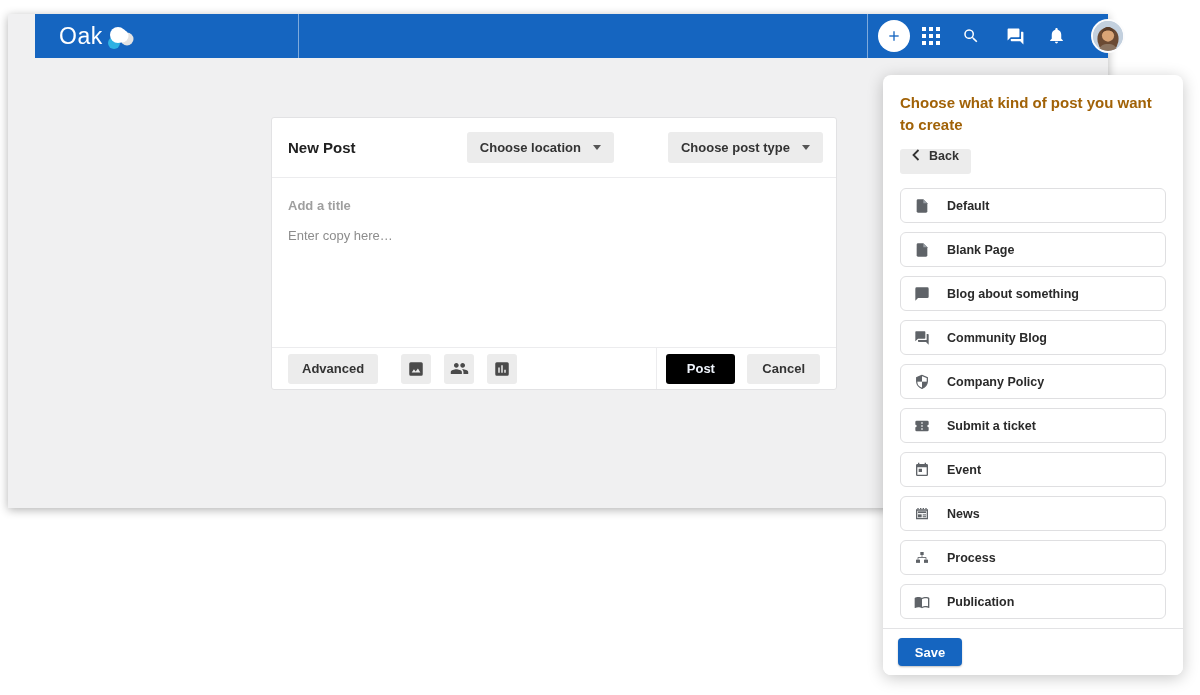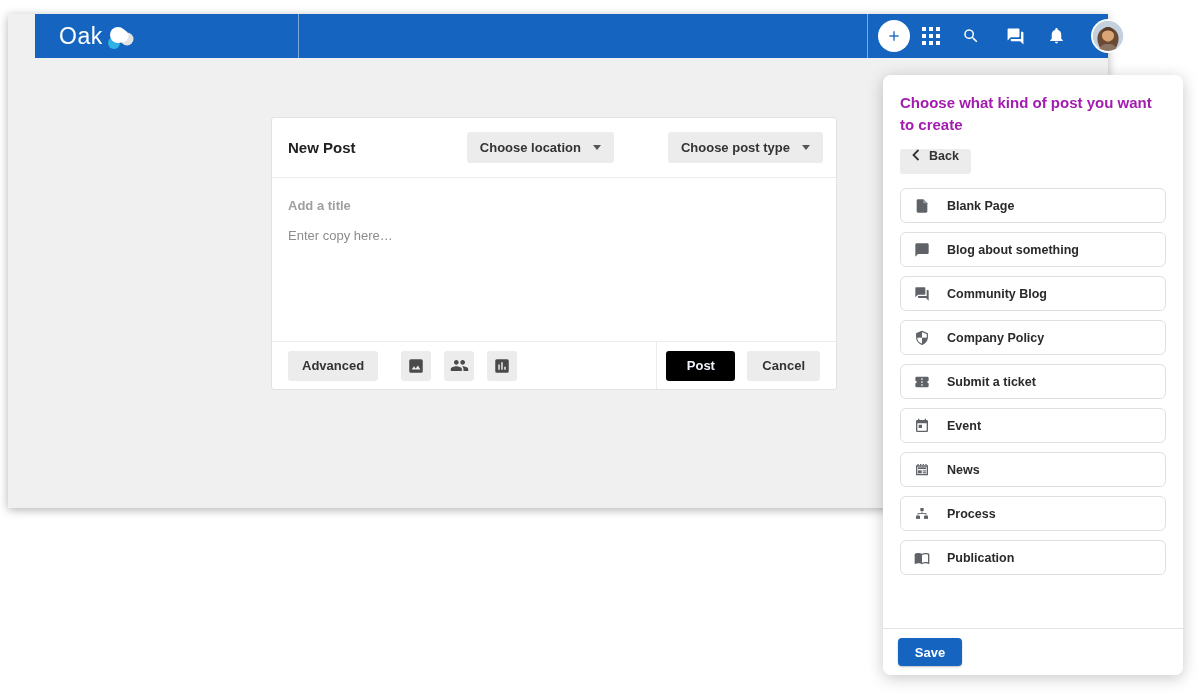--- a/index.html
+++ b/index.html
@@ -74,21 +74,21 @@
   }
   .caret { width: 0; height: 0; border-left: 4px solid transparent; border-right: 4px solid transparent; border-top: 5px solid #555; }
   .loc-btn { margin-left: auto; }
   .type-btn { margin-left: 54px; }
 
   .composer-body { flex: 1; padding: 14px 16px; }
   .ph-title { font-size: 13px; font-weight: bold; color: #9f9f9f; margin-top: 6px; }
   .ph-copy  { font-size: 13px; color: #8d8d8d; margin-top: 15px; }
 
   .composer-footer {
-    height: 48px; border-top: 1px solid #ececee; flex: none;
+    height: 42px; border-top: 1px solid #ececee; flex: none;
     display: flex; align-items: center; padding: 0 16px; position: relative;
   }
   .adv-btn { height: 30px; padding: 0 14px; margin-right: 23px; }
   .icon-btn {
     width: 30px; height: 30px; background: var(--btn-gray); border: none; border-radius: 3px;
     display: inline-flex; align-items: center; justify-content: center; margin-right: 13px; cursor: pointer;
   }
   .footer-vdiv { position: absolute; left: 384px; top: 0; bottom: 0; width: 1px; background: #ececee; }
   .footer-right { margin-left: auto; display: flex; align-items: center; }
   .post-btn {
@@ -98,21 +98,21 @@
   }
   .cancel-btn { height: 30px; padding: 0 15px; }
 
   
   .side-panel {
     position: absolute; left: 883px; top: 75px; width: 300px; height: 600px;
     background: #fff; border-radius: 8px; box-shadow: 0 3px 16px rgba(0,0,0,.22);
     display: flex; flex-direction: column; overflow: hidden;
   }
   .panel-header { padding: 17px 17px 0; flex: none; }
-  .panel-title { font-size: 15px; line-height: 22px; font-weight: bold; color: #a21caf; width: 252px; }
+  .panel-title { font-size: 15px; line-height: 22px; font-weight: bold; color: #a16207; width: 252px; }
   .back-btn {
     margin-top: 13px; height: 25px; padding: 0 12px;
     background: var(--btn-gray); border: none; border-radius: 3px;
     display: inline-flex; align-items: flex-start; gap: 9px;
     font-family: inherit; font-size: 12.5px; font-weight: bold; color: #333; cursor: pointer;
   }
   .panel-list { margin-top: 14px; padding: 0 17px; flex: 1; overflow: hidden; }
   .list-item {
     height: 35px; border: 1px solid #dfdfe1; border-radius: 6px; background: #fff;
     margin-bottom: 9px; display: flex; align-items: center; padding: 0 13px; gap: 17px;
@@ -255,20 +255,29 @@
   </div>
 
   <div class="panel-list">
       <div class="list-item">
         <span class="li-icon">
           <svg viewBox="0 0 24 24">
             <path d="M14 2H6a2 2 0 0 0-2 2v16a2 2 0 0 0 2 2h12a2 2 0 0 0 2-2V8l-6-6z"></path>
             <path d="M14 2l6 6h-6z" fill="#9aa0a6"></path>
           </svg>
         </span>
+        <span class="li-label">Default</span>
+      </div>
+      <div class="list-item">
+        <span class="li-icon">
+          <svg viewBox="0 0 24 24">
+            <path d="M14 2H6a2 2 0 0 0-2 2v16a2 2 0 0 0 2 2h12a2 2 0 0 0 2-2V8l-6-6z"></path>
+            <path d="M14 2l6 6h-6z" fill="#9aa0a6"></path>
+          </svg>
+        </span>
         <span class="li-label">Blank Page</span>
       </div>
       <div class="list-item">
         <span class="li-icon">
           <svg viewBox="0 0 24 24">
             <path d="M20 2H4a2 2 0 0 0-2 2v18l4-4h14a2 2 0 0 0 2-2V4a2 2 0 0 0-2-2z"></path>
           </svg>
         </span>
         <span class="li-label">Blog about something</span>
       </div>

